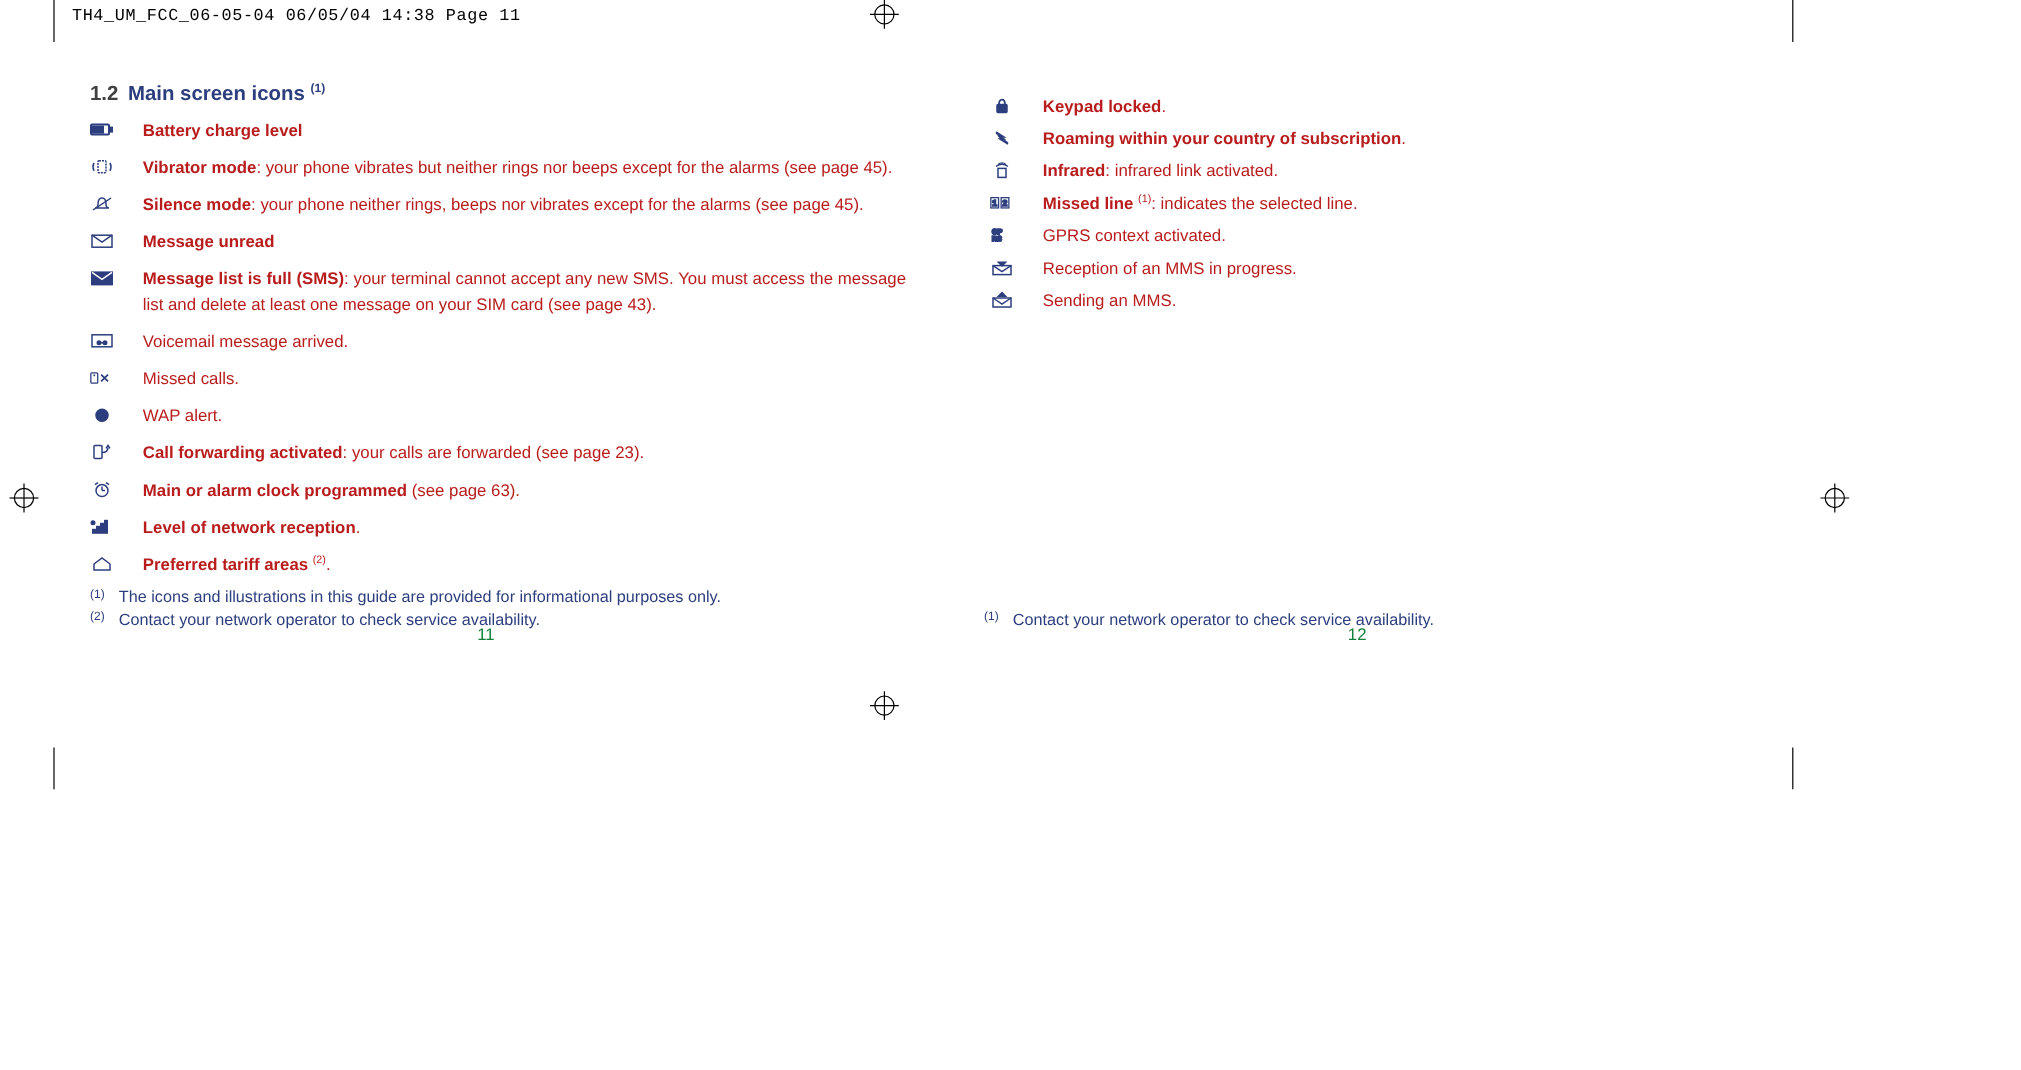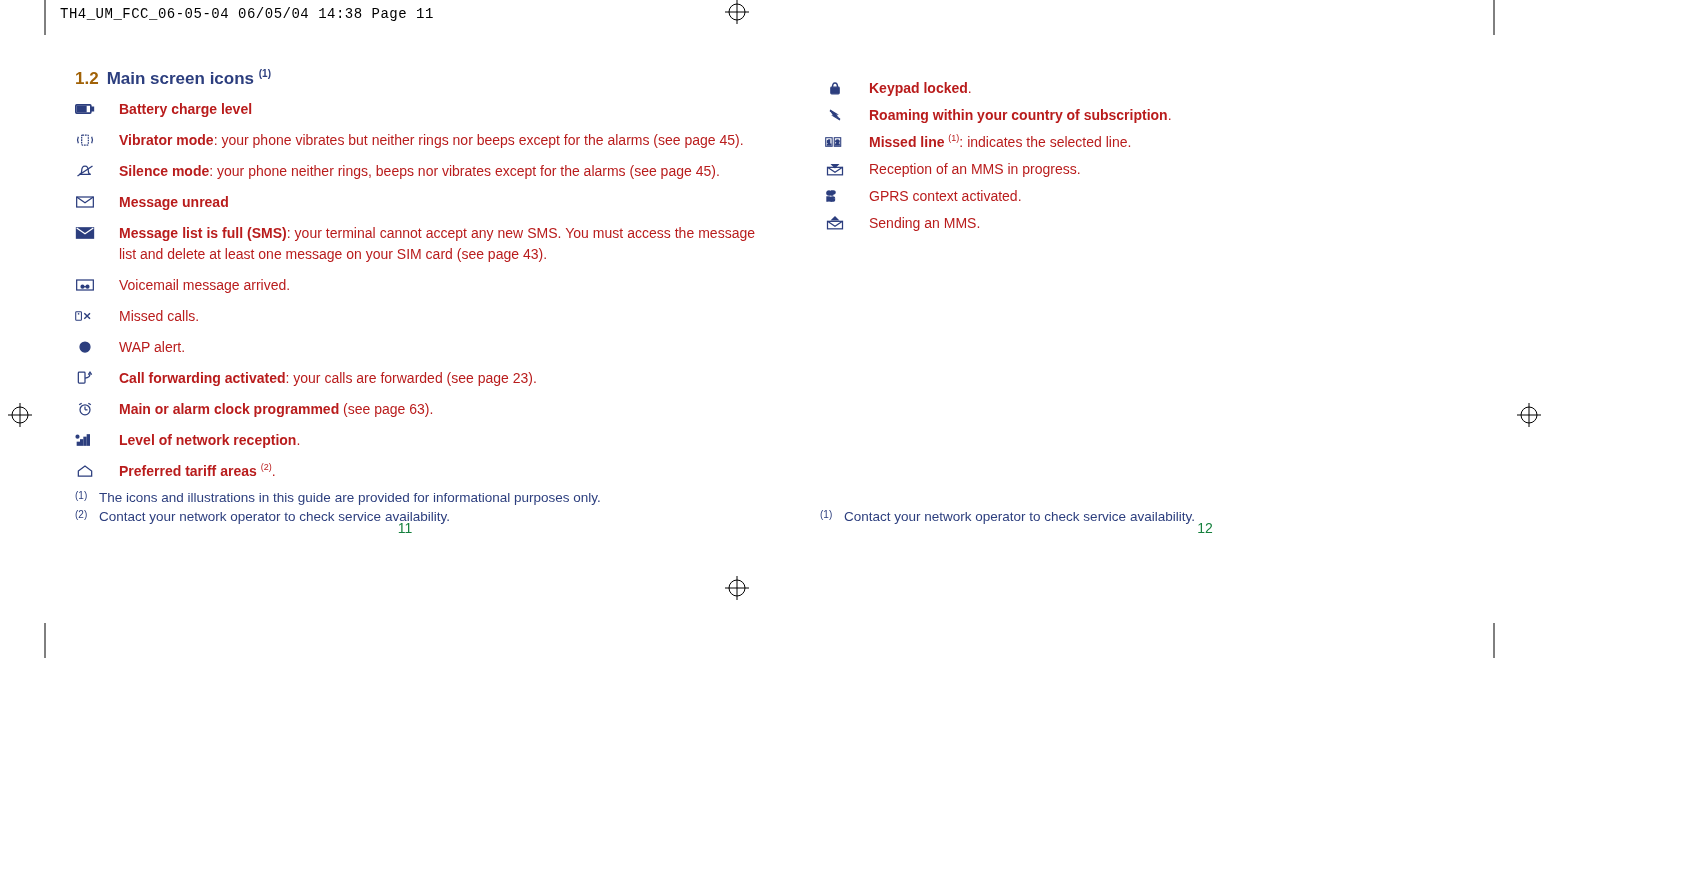--- a/index.html
+++ b/index.html
@@ -38,21 +38,21 @@
   }
   .left-col { max-width: 680px; }
   .right-col { max-width: 680px; }
   .section-header {
     font-size: 17px;
     font-weight: bold;
     margin-bottom: 10px;
     color: #2c3e7e;
   }
   .section-header .num {
-    color: #a16207;
+    color: #404040;
     margin-right: 8px;
   }
   .section-header sup {
     font-size: 10px;
     vertical-align: super;
   }
   .icon-row {
     display: flex;
     align-items: flex-start;
     margin: 4px 0 10px 0;
@@ -101,21 +101,21 @@
   }
   .page-num {
     position: absolute;
     bottom: 152px;
     font-size: 14px;
     color: #15803d;
     text-align: center;
     width: 30px;
   }
   .page-num.left { left: 390px; }
-  .page-num.right { left: 1190px; }
+  .page-num.right { left: 1116px; }
   .reg-mark {
     position: absolute;
     color: #000;
   }
   .justify { text-align: justify; }
 </style>
 </head>
 <body>
 
 <div class="page">
@@ -299,47 +299,56 @@
             <div class="icon-cell">
               <svg viewBox="0 0 24 16">
                 <path d="M6 3 L14 9 L10 9 L18 14 L10 9" stroke="#2c3e7e" fill="#2c3e7e" stroke-width="1.5"></path>
                 <path d="M18 13 L10 7 L14 7 L6 2" stroke="#2c3e7e" fill="#2c3e7e" stroke-width="1.5"></path>
               </svg>
             </div>
             <div class="desc-cell"><b>Roaming within your country of subscription</b><span>.</span></div>
           </div>
           <div class="icon-row tight">
             <div class="icon-cell">
+              <svg viewBox="0 0 24 16">
+                <rect x="8" y="6" width="8" height="9" stroke="#2c3e7e" fill="none" stroke-width="1.5"></rect>
+                <path d="M6 4 Q12 0 18 4 M8 2 Q12 -1 16 2" stroke="#2c3e7e" fill="none" stroke-width="1.3"></path>
+              </svg>
+            </div>
+            <div class="desc-cell"><b>Infrared</b><span>: infrared link activated.</span></div>
+          </div>
+          <div class="icon-row tight">
+            <div class="icon-cell">
               <svg viewBox="0 0 28 16">
                 <rect x="1" y="2" width="9" height="12" stroke="#2c3e7e" fill="none" stroke-width="1.5"></rect>
                 <text x="5.5" y="12" font-size="10" fill="#2c3e7e" text-anchor="middle" font-weight="bold">1</text>
                 <rect x="13" y="2" width="9" height="12" stroke="#2c3e7e" fill="none" stroke-width="1.5"></rect>
                 <text x="17.5" y="12" font-size="10" fill="#2c3e7e" text-anchor="middle" font-weight="bold">2</text>
               </svg>
             </div>
             <div class="desc-cell"><b>Missed line </b><sup>(1)</sup><span>: indicates the selected line.</span></div>
           </div>
           <div class="icon-row tight">
             <div class="icon-cell">
               <svg viewBox="0 0 24 16">
+                <text x="2" y="7" font-size="7" fill="#2c3e7e" font-weight="bold">GP</text>
+                <text x="2" y="14" font-size="7" fill="#2c3e7e" font-weight="bold">RS</text>
+              </svg>
+            </div>
+            <div class="desc-cell"><span>GPRS context activated.</span></div>
+          </div>
+          <div class="icon-row tight">
+            <div class="icon-cell">
+              <svg viewBox="0 0 24 16">
                 <rect x="3" y="6" width="18" height="9" stroke="#2c3e7e" fill="none" stroke-width="1.5"></rect>
                 <path d="M3 6 L12 12 L21 6" stroke="#2c3e7e" fill="none" stroke-width="1.5"></path>
                 <path d="M9 3 L12 6 L15 3 Z" fill="#2c3e7e"></path>
               </svg>
             </div>
             <div class="desc-cell"><span>Reception of an MMS in progress.</span></div>
-          </div>
-          <div class="icon-row tight">
-            <div class="icon-cell">
-              <svg viewBox="0 0 24 16">
-                <text x="2" y="7" font-size="7" fill="#2c3e7e" font-weight="bold">GP</text>
-                <text x="2" y="14" font-size="7" fill="#2c3e7e" font-weight="bold">RS</text>
-              </svg>
-            </div>
-            <div class="desc-cell"><span>GPRS context activated.</span></div>
           </div>
           <div class="icon-row tight">
             <div class="icon-cell">
               <svg viewBox="0 0 24 16">
                 <rect x="3" y="6" width="18" height="9" stroke="#2c3e7e" fill="none" stroke-width="1.5"></rect>
                 <path d="M3 6 L12 12 L21 6" stroke="#2c3e7e" fill="none" stroke-width="1.5"></path>
                 <path d="M9 4 L12 1 L15 4 Z" fill="#2c3e7e"></path>
               </svg>
             </div>
             <div class="desc-cell"><span>Sending an MMS.</span></div>

